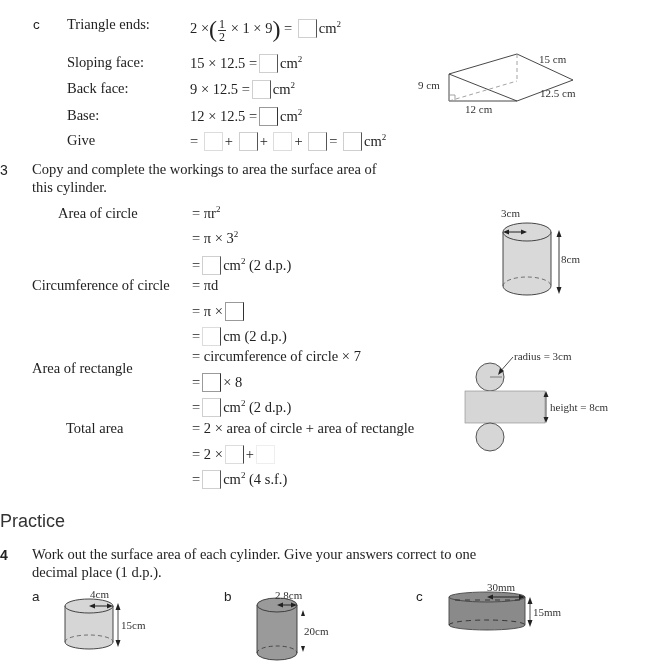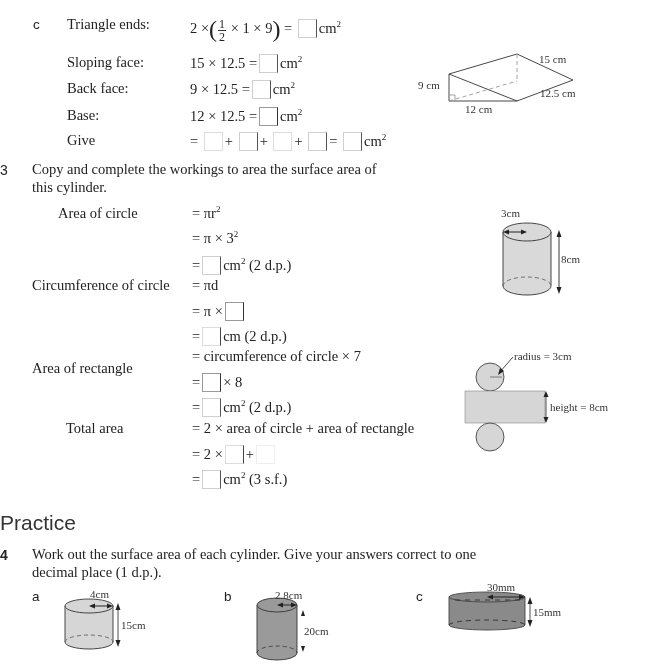--- a/index.html
+++ b/index.html
@@ -10,21 +10,21 @@
   .part { font-family: "Liberation Sans", "DejaVu Sans", sans-serif; font-size: 13.5px; color: #222; }
   .box { display: inline-block; width: 19px; height: 19px; border: 1px solid #9a9a9a; border-right-color: #333;
          vertical-align: -5px; margin: 0 2px; box-sizing: border-box; background: #fff; }
   .box.light { border-color: #cfcfcf; border-right-color: #555; }
   .box.faint { border-color: #dcdcdc; }
   sup { font-size: 9px; vertical-align: 6px; line-height: 0; }
   .frac { display: inline-block; vertical-align: -8px; text-align: center; font-size: 12px; line-height: 12px; margin: 0 1px; }
   .frac span { display: block; }
   .frac .num { border-bottom: 1px solid #333; padding: 0 1px; }
   .paren { font-size: 24px; vertical-align: -4px; font-weight: 100; }
-  .heading { font-family: "Liberation Sans", "DejaVu Sans", sans-serif; font-size: 21px; color: #333; }
+  .heading { font-family: "Liberation Sans", "DejaVu Sans", sans-serif; font-size: 18px; color: #333; }
   svg text { font-family: "Liberation Serif", "DejaVu Serif", serif; fill: #333; }
 </style>
 </head>
 <body>
 
 <div class="abs part" style="left:33px;top:17px;">c</div>
 
 <div class="abs" style="left:67px;top:16px;">Triangle ends:</div>
 <div class="abs" style="left:190px;top:16px;">
   <span>2 ×</span><span class="paren">(</span><span class="frac"><span class="num">1</span><span>2</span></span>
@@ -112,21 +112,21 @@
 </div>
 
 <div class="abs" style="left:24px;top:420px;margin-left:42px;">Total area</div>
 <div class="abs" style="left:192px;top:420px;">= 2 × area of circle + area of rectangle</div>
 
 <div class="abs" style="left:192px;top:445px;">
   <span>= 2 ×</span><span class="box faint" style="border-right-color:#444;"></span><span>+</span><span class="box faint" style="border-color:#eee;"></span>
 </div>
 
 <div class="abs" style="left:192px;top:470px;">
-  <span>=</span><span class="box light"></span><span>cm</span><sup>2</sup> <span>(3 s.f.)</span>
+  <span>=</span><span class="box light"></span><span>cm</span><sup>2</sup> <span>(4 s.f.)</span>
 </div>
 
 <svg class="abs" style="left:495px;top:200px;" width="110" height="105">
   <path d="M8,32 L8,86 A24,9 0 0 0 56,86 L56,32 Z" fill="#d9d9d9" stroke="#333" stroke-width="0.9"></path>
   <ellipse cx="32" cy="32" rx="24" ry="9" fill="#d9d9d9" stroke="#333" stroke-width="0.9"></ellipse>
   <path d="M8,86 A24,9 0 0 1 56,86" fill="none" stroke="#555" stroke-width="0.8" stroke-dasharray="4,3"></path>
   <line x1="10" y1="32" x2="30" y2="32" stroke="#222" stroke-width="1"></line>
   <polygon points="8,32 14,29.5 14,34.5" fill="#222"></polygon>
   <polygon points="32,32 26,29.5 26,34.5" fill="#222"></polygon>
   <text x="6" y="17" font-size="11">3cm</text>

